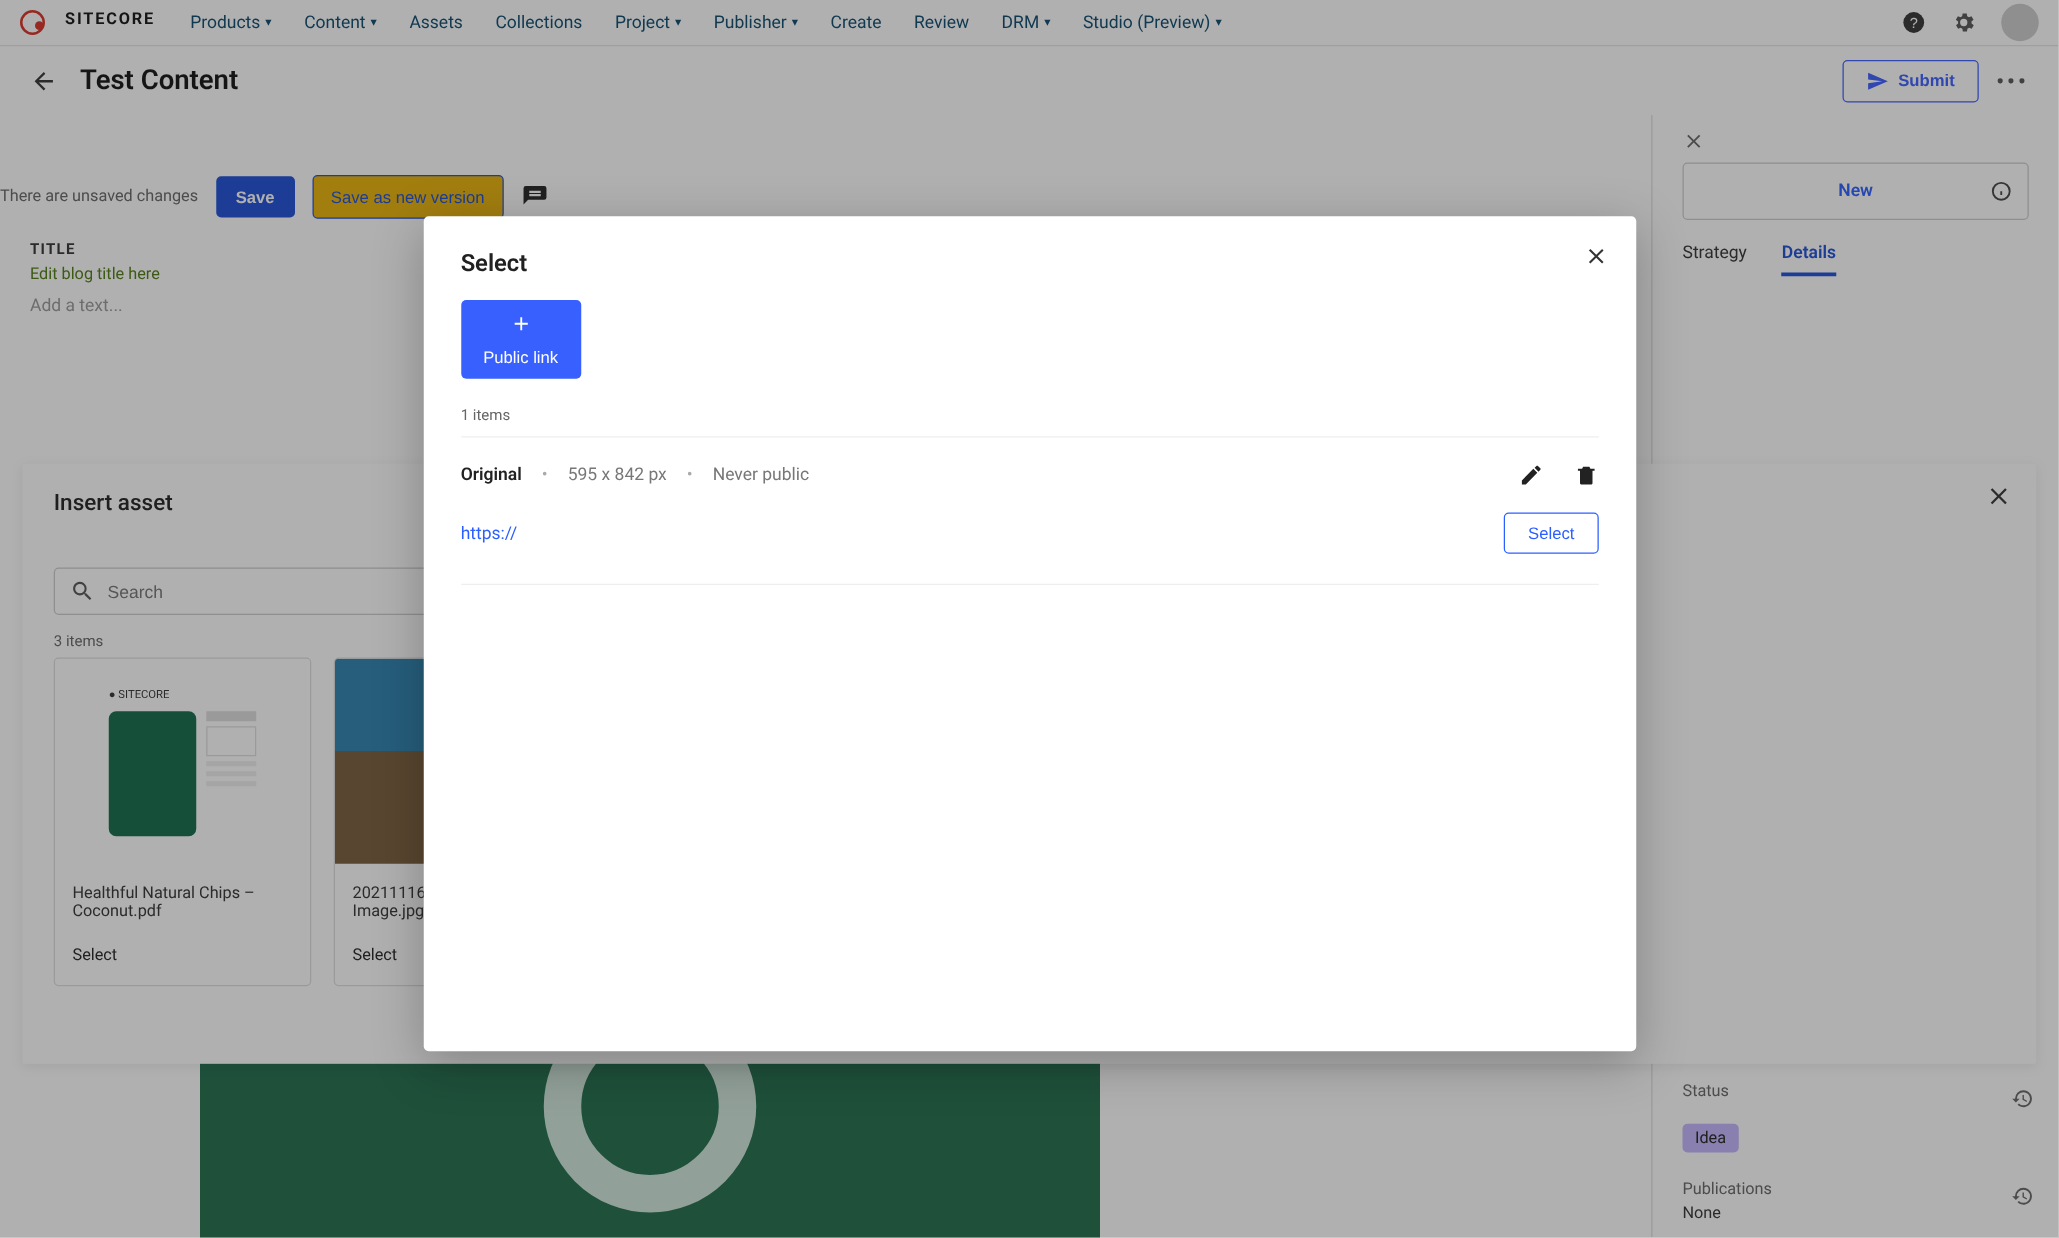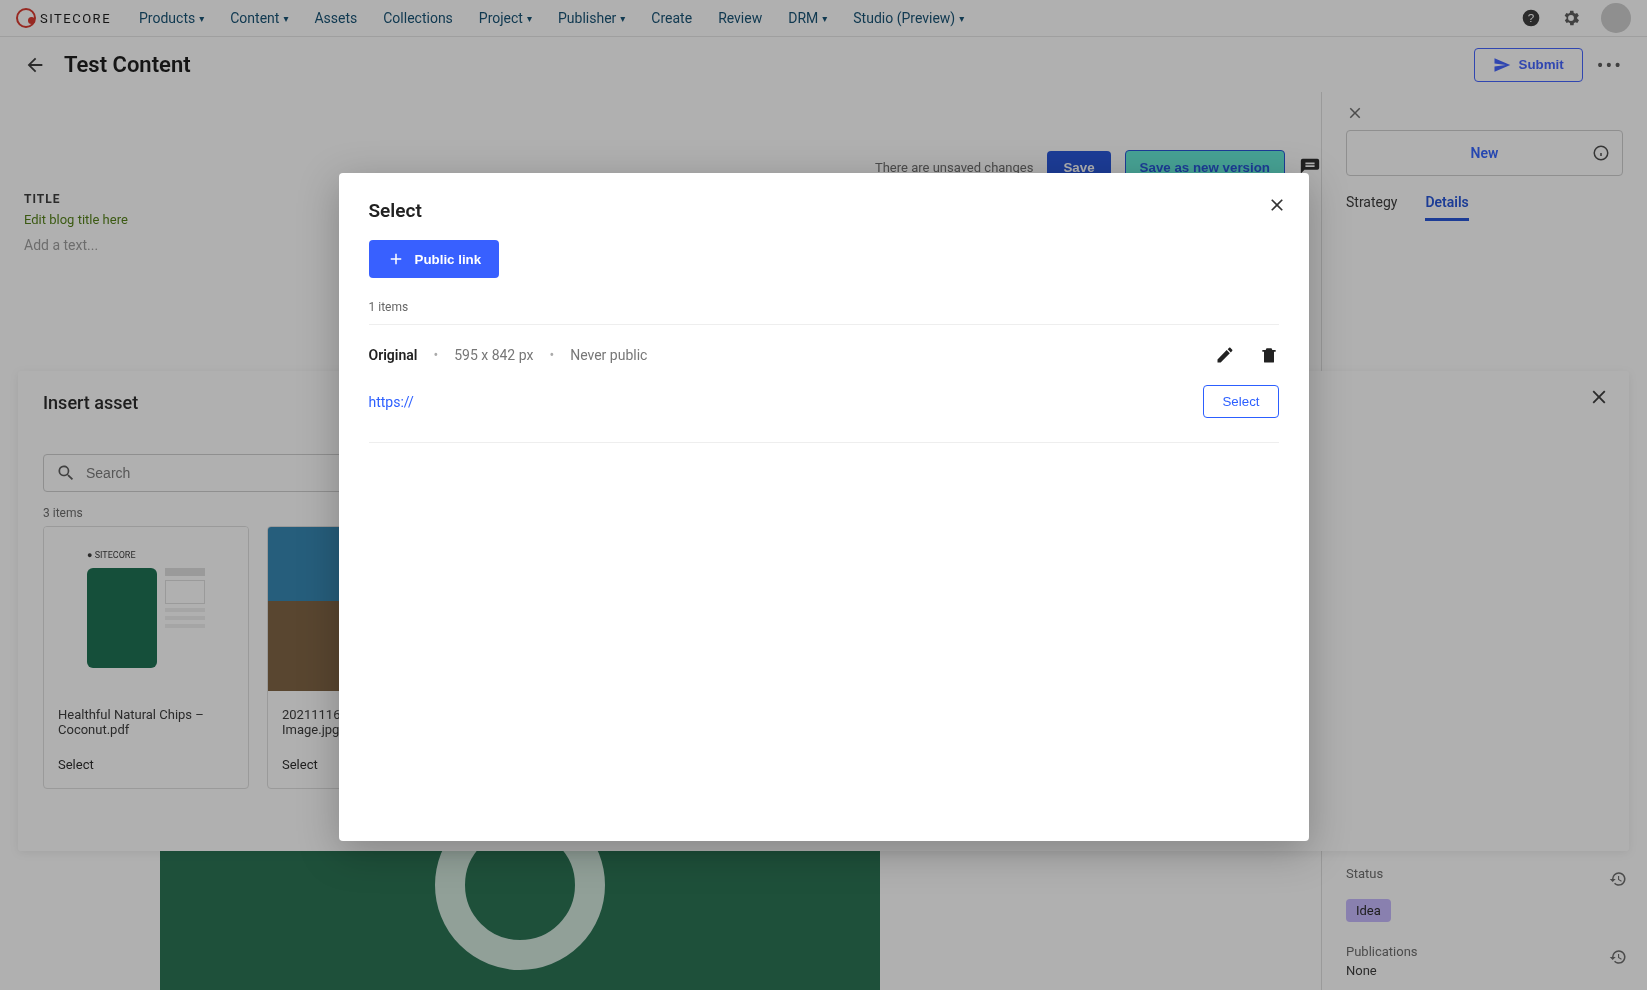--- a/index.html
+++ b/index.html
@@ -17,21 +17,21 @@
   
   .topnav {
     height: 37px;
     border-bottom: 1px solid #e5e5e5;
     display: flex;
     align-items: center;
     padding: 0 16px;
     gap: 28px;
     position: relative;
   }
-  .logo { display: flex; align-items: center; gap: 4px; font-weight: 400; letter-spacing: 1.5px; font-size: 13px; color:#111;}
+  .logo { display: flex; align-items: flex-start; gap: 16px; font-weight: 700; letter-spacing: 1.5px; font-size: 13px; color:#111;}
   .logo-swirl {
     width: 20px; height: 20px; border-radius: 50%;
     border: 2px solid #d93025; position: relative;
   }
   .logo-swirl::after{content:"";position:absolute;width:7px;height:7px;background:#d93025;border-radius:50%;right:-1px;bottom:2px;}
   .nav-items { display: flex; gap: 26px; }
   .nav-item { color: #0c4a6e; font-size: 14px; cursor: pointer; display:flex; align-items:center; gap:4px;}
   .caret { font-size:10px; }
   .topnav-right { margin-left:auto; display:flex; align-items:center; gap:20px; }
   .top-icon { width:20px; height:20px; color:#555; }
@@ -50,26 +50,26 @@
   .subbar-right { margin-left:auto; display:flex; align-items:center; gap:14px;}
   .submit-btn {
     border:1px solid #3b5cff; color:#3b5cff; background:#fff;
     padding:7px 18px; border-radius:4px; font-weight:600; display:flex; align-items:center; gap:8px; cursor:pointer;
   }
   .kebab { font-size:20px; letter-spacing:2px; color:#555; }
 
   
   .main-area { position:relative; height:calc(100% - 92px); }
   .save-row {
-    position:absolute; top:58px; left:0; right:310px;
-    display:flex; justify-content:flex-end; align-items:center; gap:14px; padding-right:16px;
+    position:absolute; top:48px; left:0; right:310px;
+    display:flex; justify-content:flex-start; align-items:center; gap:14px; padding-right:16px;
   }
   .unsaved { color:#666; font-size:13px; }
   .btn-save { background:#1d4ed8; color:#fff; border:none; padding:9px 16px; border-radius:4px; font-weight:600;}
-  .btn-save-version { background:#5eead4; color:#1d4ed8; border:1px solid #1d4ed8; padding:9px 14px; border-radius:4px; font-weight:700;}
+  .btn-save-version { background:#eab308; color:#1d4ed8; border:1px solid #1d4ed8; padding:9px 14px; border-radius:4px; font-weight:400;}
   .annot-icon { width:22px; height:22px; color:#222; }
 
   .title-block { position:absolute; top:100px; left:24px; }
   .title-block .lbl { font-size:12px; font-weight:700; letter-spacing:1px; color:#333; }
   .title-block .sub { font-size:13px; color:#4d7c0f; margin-top:6px;}
   .title-block .placeholder { font-size:14px; color:#999; margin-top:10px;}
 
   
   .details-rail {
     position:absolute; top:0; right:0; width:326px; height:100%;
@@ -136,21 +136,21 @@
   
   .modal {
     position:absolute; top:173px; left:50%; transform:translateX(-50%);
     width:970px; height:668px; background:#fff; border-radius:4px; box-shadow:0 10px 40px rgba(0,0,0,.25);
     padding:26px 30px;
   }
   .modal h3 { font-size:19px; font-weight:600; }
   .modal .modal-close { position:absolute; top:22px; right:22px; font-size:20px; color:#333; cursor:pointer;}
   .public-btn {
     margin-top:18px; background:#3860ff; color:#fff; border:none; border-radius:4px;
-    padding:10px 18px; display:inline-flex; align-items:center; gap:10px; font-weight:700; cursor:pointer;
+    padding:10px 18px; display:inline-flex; align-items:center; gap:10px; font-weight:400; cursor:pointer;flex-direction:column;
   }
   .modal .count { font-size:12px; color:#666; margin-top:22px; padding-bottom:10px; }
   .modal hr { border:none; border-top:1px solid #eee; }
   .link-row { padding:20px 0 24px; border-bottom:1px solid #eee; }
   .link-meta { display:flex; align-items:center; gap:16px; }
   .link-meta .orig { font-weight:600; }
   .dot { color:#aaa; }
   .dims { color:#777; }
   .exp { color:#777; }
   .row-icons { margin-left:auto; display:flex; gap:24px; color:#222; }

